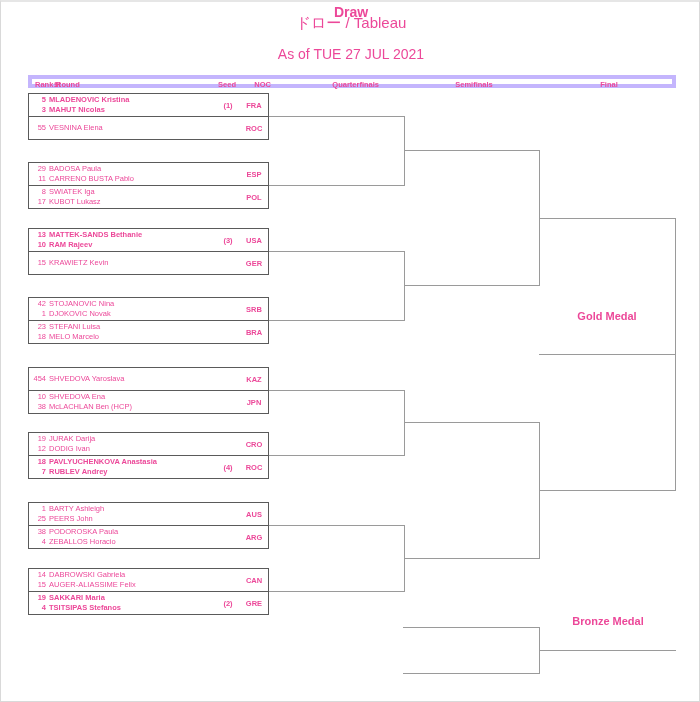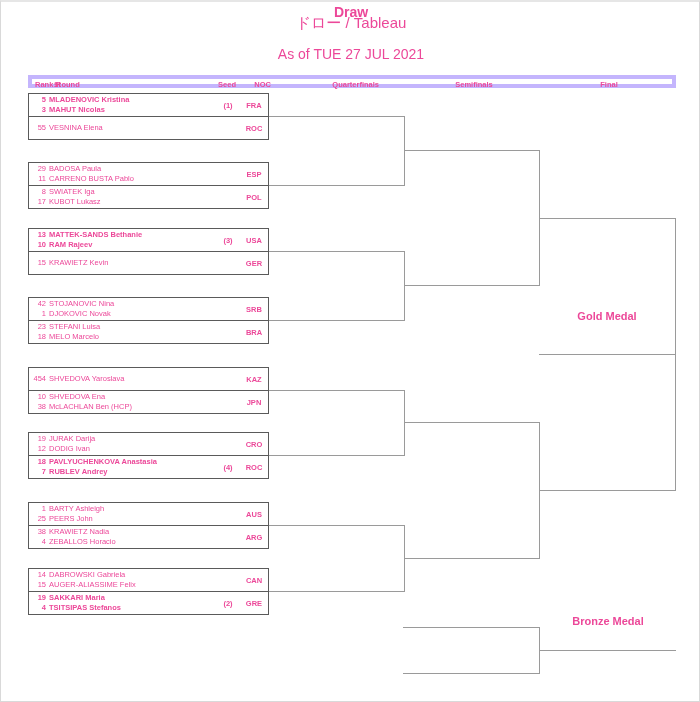--- a/index.html
+++ b/index.html
@@ -205,21 +205,21 @@
         </div>
       <div class="prow">
           <span class="rank">25</span>
           <span class="pname">PEERS John</span>
         </div>
       <span class="noc">AUS</span>
     </div>
     <div class="team">
       <div class="prow">
           <span class="rank">38</span>
-          <span class="pname">KRAWIETZ Nadia</span>
+          <span class="pname">PODOROSKA Paula</span>
         </div>
       <div class="prow">
           <span class="rank">4</span>
           <span class="pname">ZEBALLOS Horacio</span>
         </div>
       <span class="noc">ARG</span>
     </div>
   </div>
 
   <div class="match" style="top:566px;">

